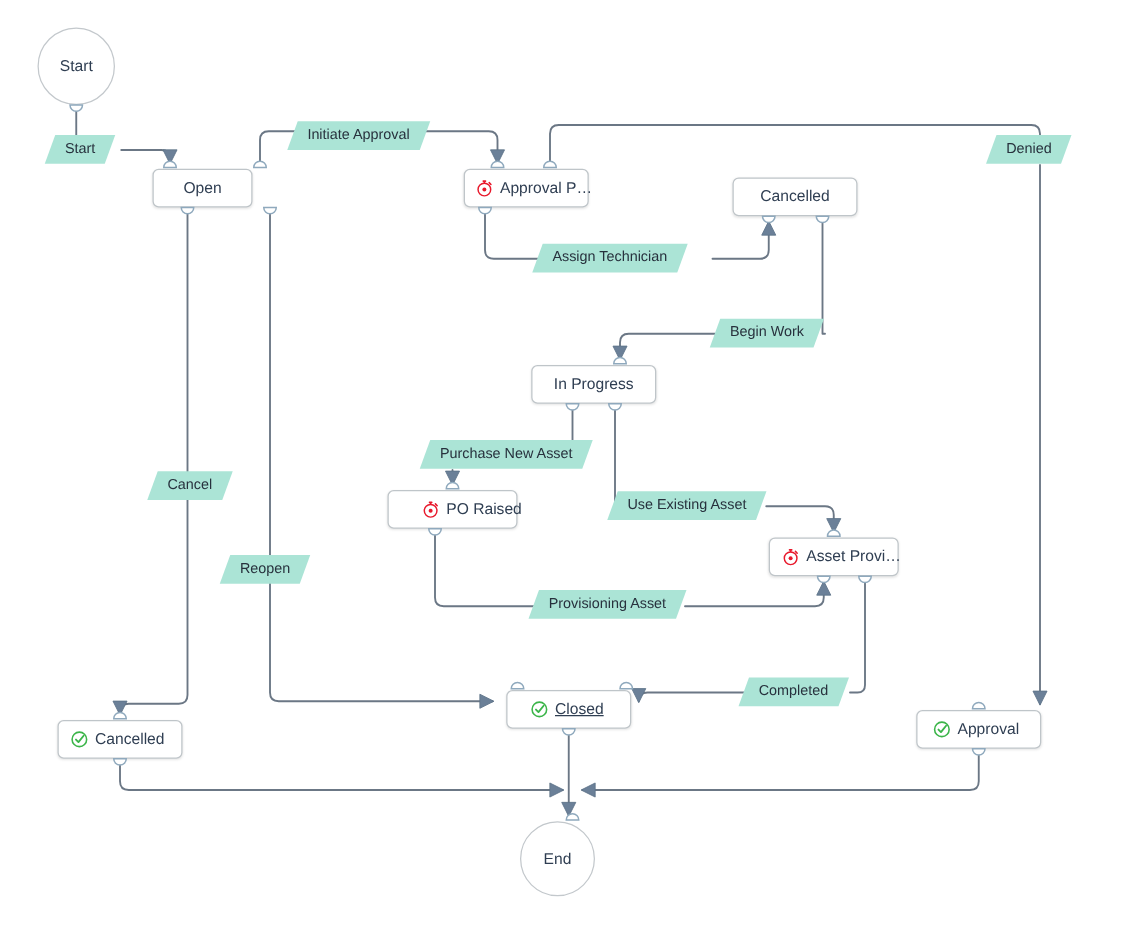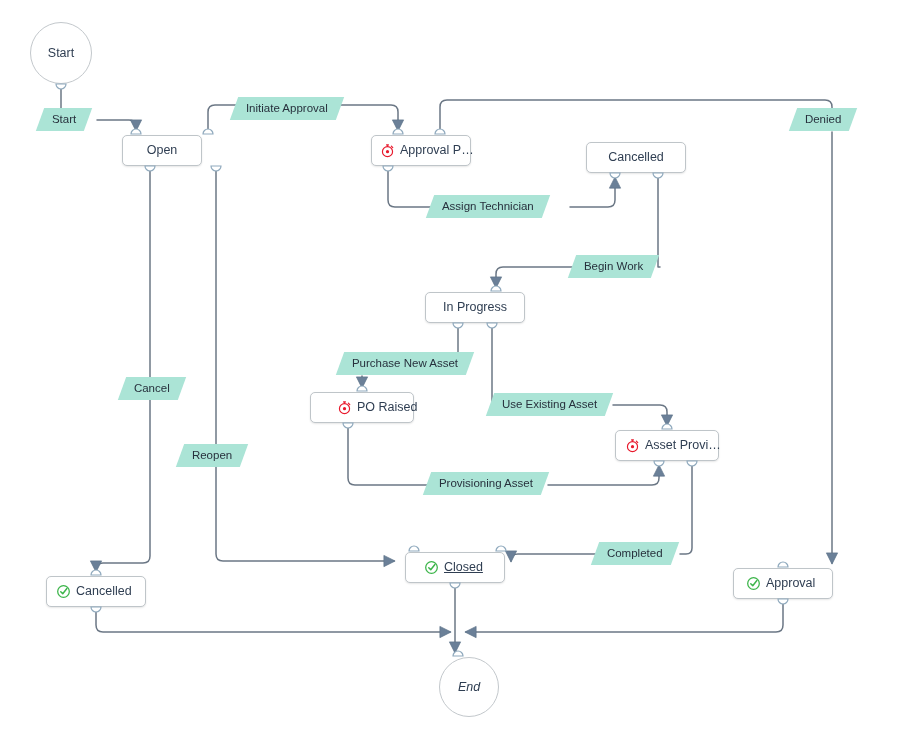--- a/index.html
+++ b/index.html
@@ -218,21 +218,21 @@
   <div class="node" style="left:733px; top:568px; width:100px; height:31px; justify-content:flex-start; padding-left:12px;">
     <span class="node-icon">
       <svg viewBox="0 0 16 16" width="15" height="15" xmlns="http://www.w3.org/2000/svg">
         <circle cx="8" cy="8" r="6.2" fill="#ffffff" stroke="#3cb54a" stroke-width="1.35"></circle>
         <path d="M5.1 8.2 L7.2 10.3 L11.6 4.9" fill="none" stroke="#3cb54a" stroke-width="1.6" stroke-linecap="round" stroke-linejoin="round"></path>
       </svg>
     </span>
     <span class="node-label">Approval</span>
   </div>
 
-  <div class="node terminal" style="left:439px; top:657px; width:60px; height:60px;font-style:italic;">
+  <div class="node terminal" style="left:416px; top:657px; width:60px; height:60px;">
     <span class="node-label">End</span>
   </div>
 
   <div class="edge-label" style="left:40px; top:108px;">
     <span>Start</span>
   </div>
   <div class="edge-label" style="left:234px; top:97px;">
     <span>Initiate Approval</span>
   </div>
   <div class="edge-label" style="left:793px; top:108px;">

